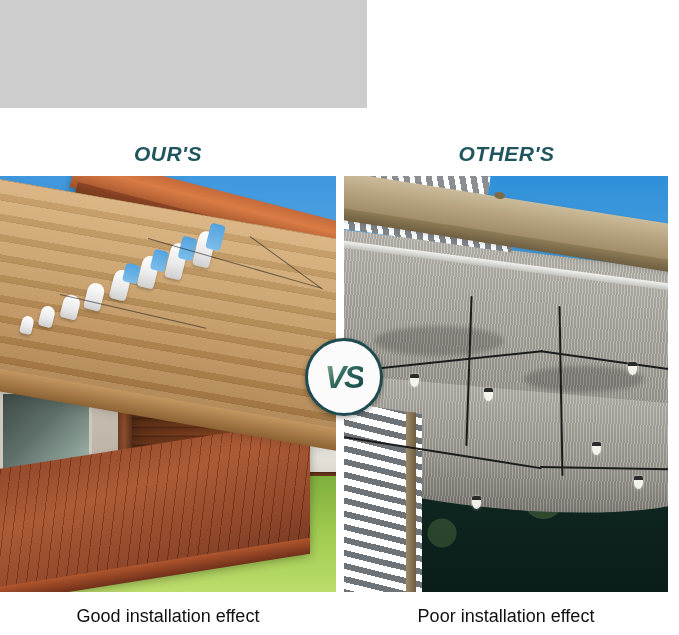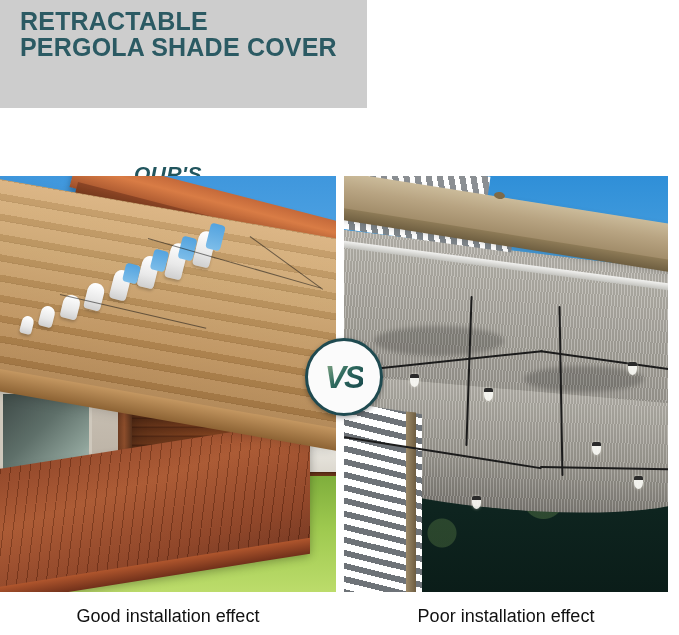--- a/index.html
+++ b/index.html
@@ -30,21 +30,21 @@
     font-weight:400;letter-spacing:.9px;
   }
 
   
   .col-head{
     position:absolute;top:142px;
     font-size:21px;font-weight:bold;font-style:italic;
     color:#21555e;letter-spacing:.5px;
     text-align:center;
   }
-  .col-head.left{left:0;width:336px;margin-top:20px;}
+  .col-head.left{left:0;width:336px;}
   .col-head.right{left:344px;width:325px;}
 
   
   .photo{
     position:absolute;top:176px;height:416px;
     overflow:hidden;background:#888;
   }
   .photo.left{left:0;width:336px;}
   .photo.right{left:344px;width:324px;}
   .photo-inner{position:absolute;inset:0;overflow:hidden;}
@@ -311,25 +311,24 @@
   }
   .caption.left{left:0;width:336px;}
   .caption.right{left:344px;width:324px;}
 </style>
 </head>
 <body>
 
 <div class="page">
 
   <div class="banner">
-    <div class="banner-title">RETRACTABLE
-PERGOLA SHADE COVER</div>
   </div>
 
   <div class="col-head left">OUR'S</div>
+  <div class="col-head right">OTHER'S</div>
 
   <div class="photo left">
     <div class="photo-inner">
       <div class="l-sky"></div>
       <div class="l-shed"></div>
       <div class="l-wall"></div>
       <div class="l-fence"></div>
       <div class="l-fence-shadow"></div>
       <div class="l-tree-crown"></div>
       <div class="l-trunk"></div>

